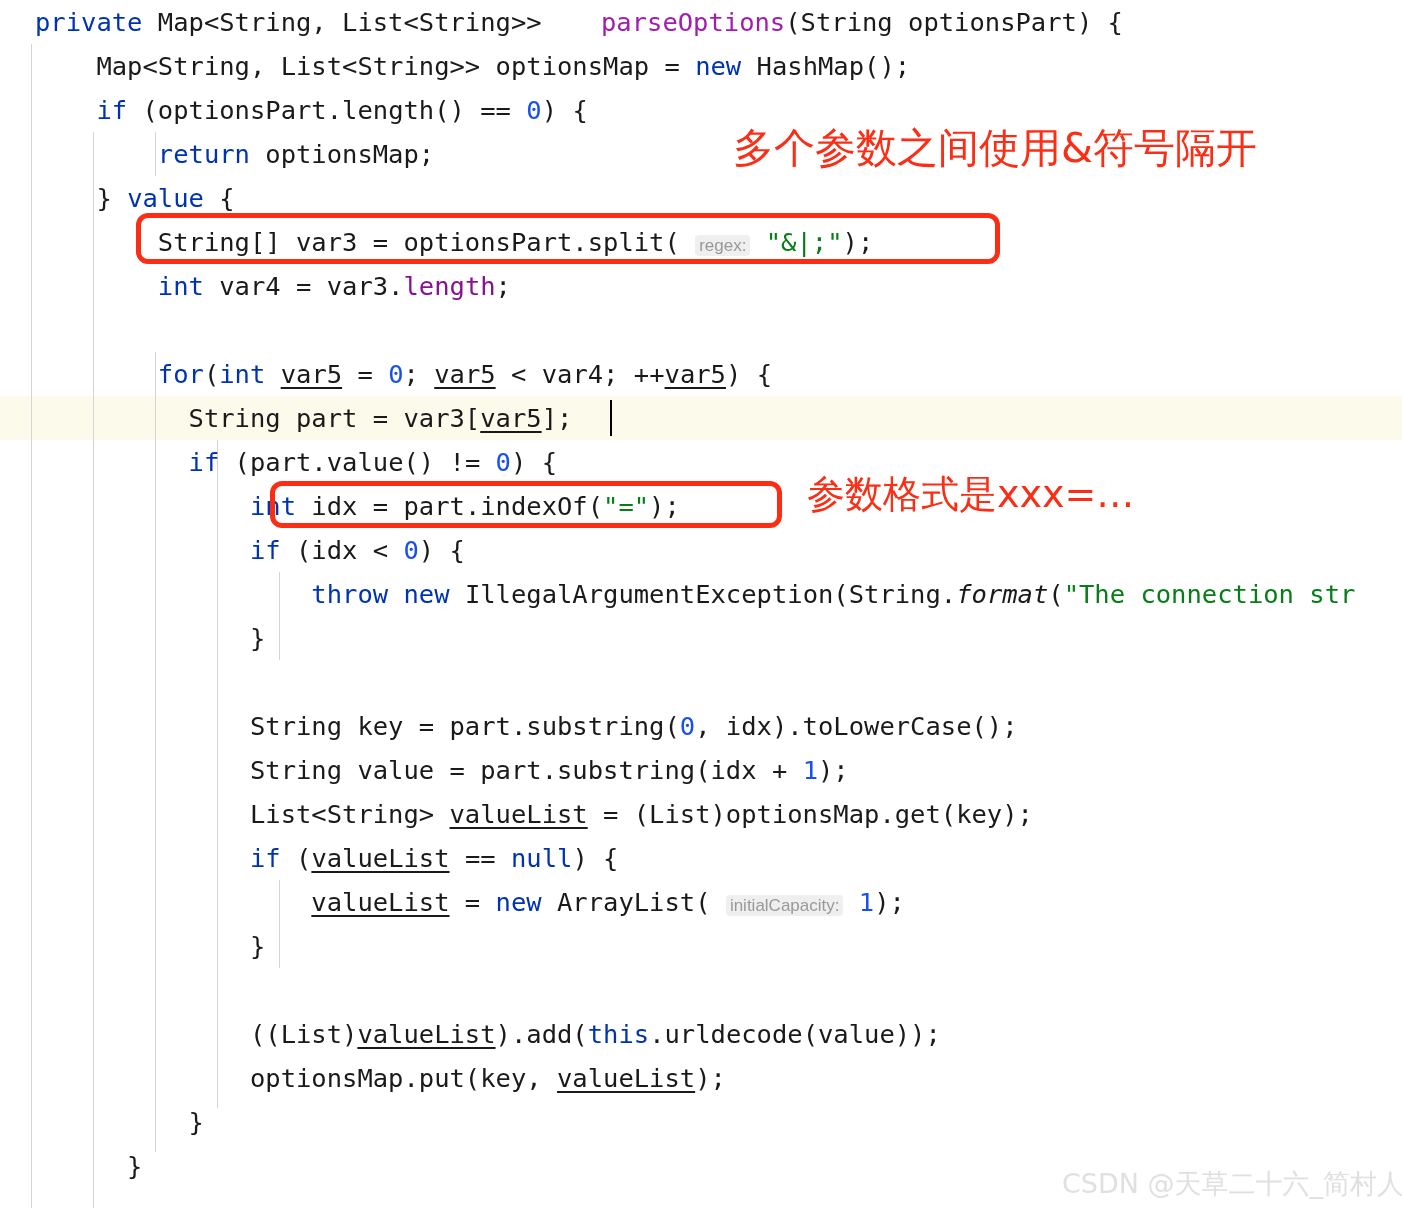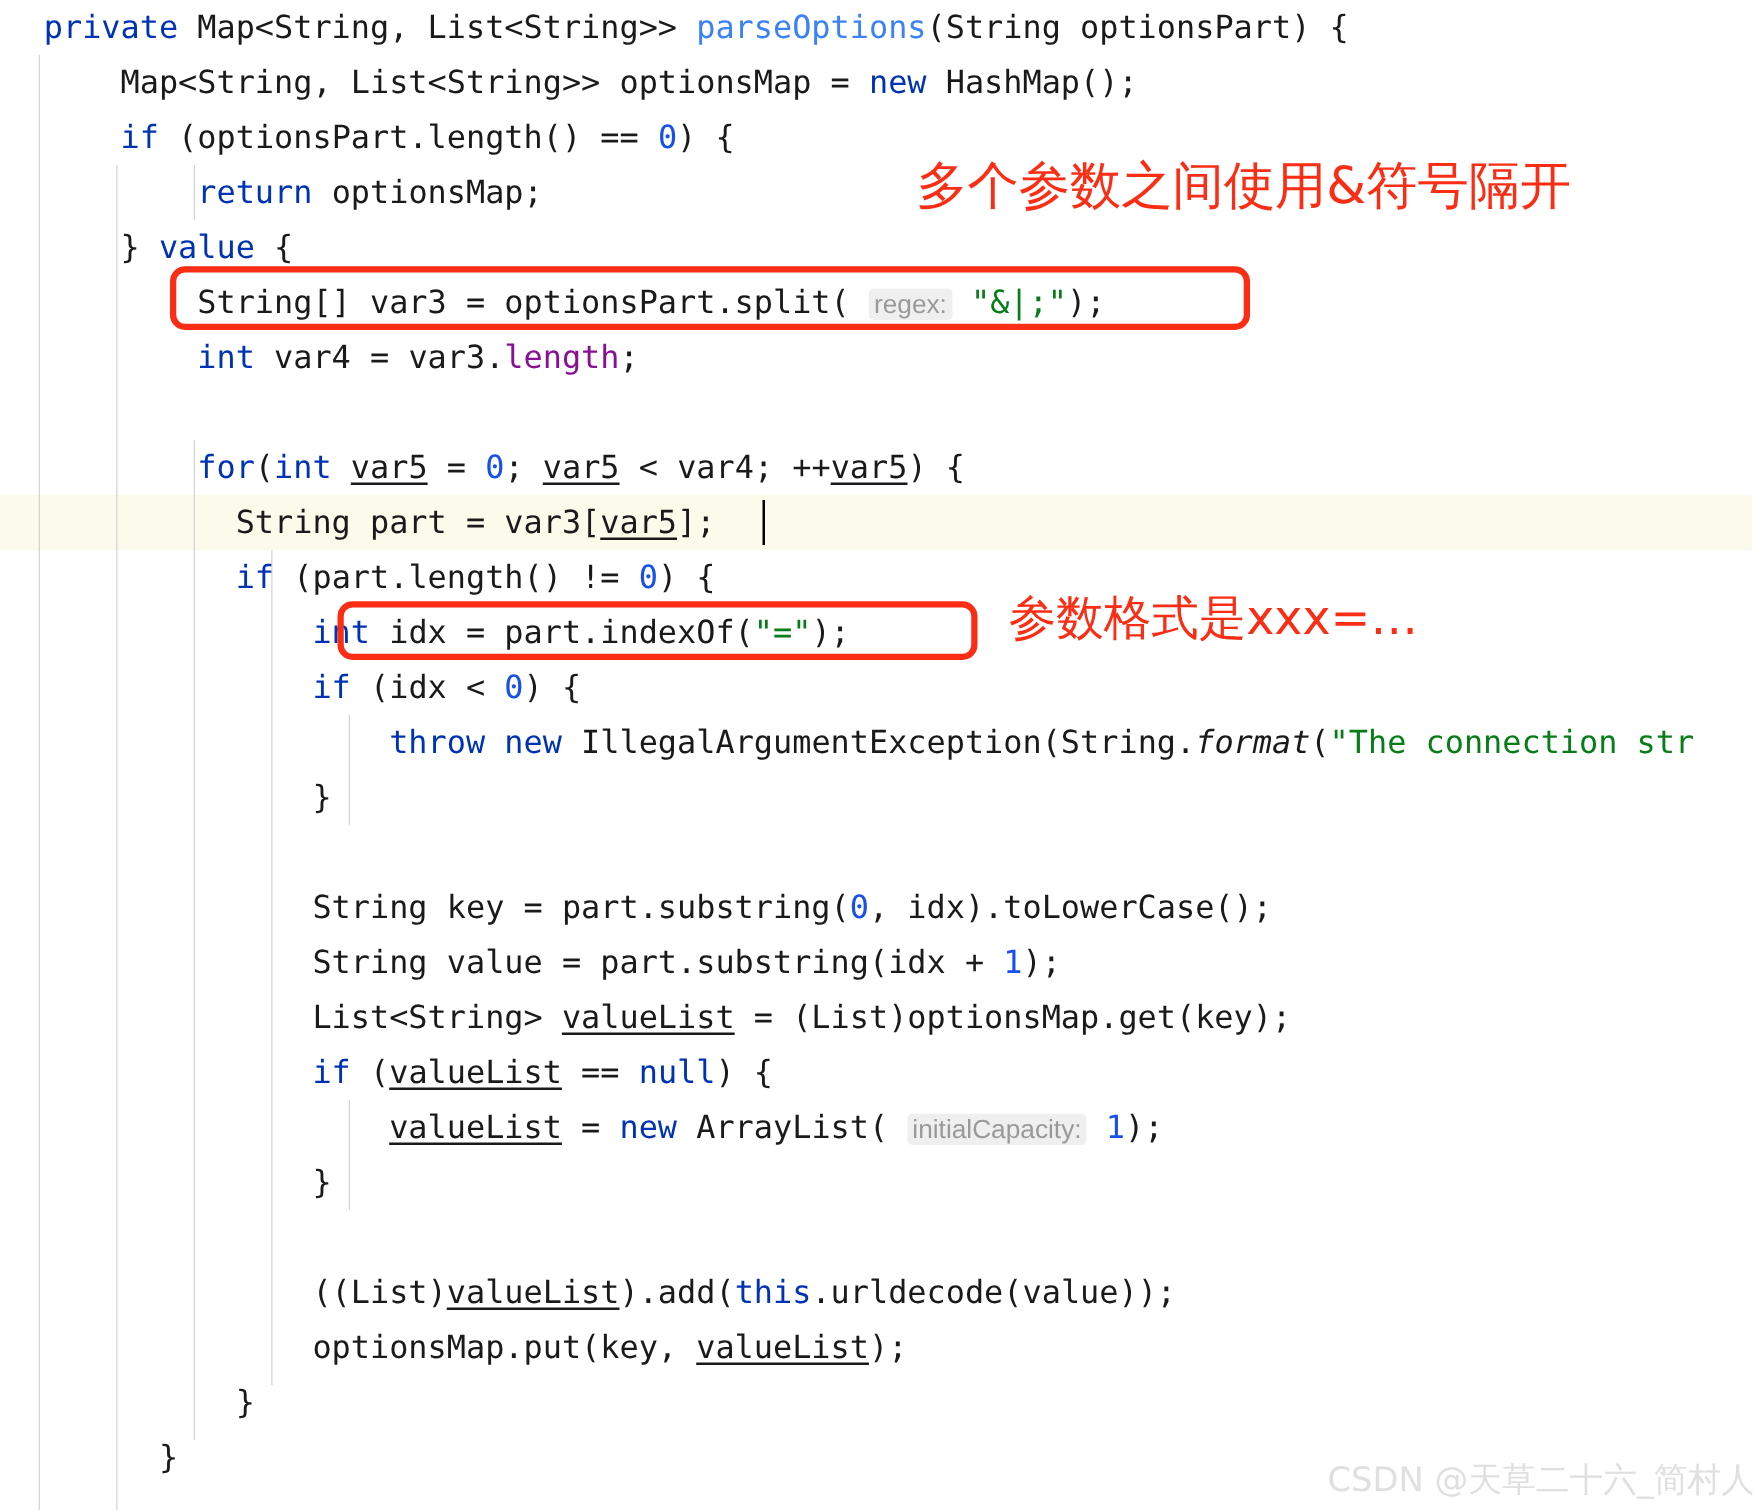--- a/index.html
+++ b/index.html
@@ -46,33 +46,33 @@
     white-space: pre;
     font-size: 25.5px;
     letter-spacing: 0px;
     color: #1a1a1a;
   }
 
   
   .kw   { color: #0033b3; }
   .num  { color: #1750eb; }
   .str  { color: #067d17; }
-  .meth { color: #3b82f6; }
+  .meth { color: #a21caf; margin-left: 44px; }
   .fld  { color: #871094; }
   .stat { font-style: italic; }
   .ul   { text-decoration: underline; text-decoration-thickness: 1.5px; text-underline-offset: 4px; }
   .plain{ color: #1a1a1a; }
 
   
   .hint {
     background: #efefef;
     color: #999999;
     border-radius: 4px;
     padding: 1px 4px;
-    font-size: 21px;
+    font-size: 17px;
     font-family: "Liberation Sans", sans-serif;
   }
 
   
   .caret {
     position: absolute;
     width: 2px;
     background: #000000;
   }
 
@@ -133,21 +133,21 @@
 
   <div class="code-line" style="top:264px; left:35px;"><span class="plain">        </span><span class="kw">int</span><span class="plain"> var4 = var3.</span><span class="fld">length</span><span class="plain">;</span></div>
 
   <div class="code-line" style="top:308px; left:35px;"><span class="plain"> </span></div>
 
   <div class="code-line" style="top:352px; left:35px;"><span class="plain">        </span><span class="kw">for</span><span class="plain">(</span><span class="kw">int</span><span class="plain"> </span><span class="ul">var5</span><span class="plain"> = </span><span class="num">0</span><span class="plain">; </span><span class="ul">var5</span><span class="plain"> &lt; var4; ++</span><span class="ul">var5</span><span class="plain">) {</span></div>
 
   <div class="code-line" style="top:396px; left:35px;"><span class="plain">          String part = var3[</span><span class="ul">var5</span><span class="plain">];</span></div>
   <div class="caret" style="left:610px; top:400px; height:36px;"></div>
 
-  <div class="code-line" style="top:440px; left:35px;"><span class="plain">          </span><span class="kw">if</span><span class="plain"> (part.length() != </span><span class="num">0</span><span class="plain">) {</span></div>
+  <div class="code-line" style="top:440px; left:35px;"><span class="plain">          </span><span class="kw">if</span><span class="plain"> (part.value() != </span><span class="num">0</span><span class="plain">) {</span></div>
 
   <div class="code-line" style="top:484px; left:35px;"><span class="plain">              </span><span class="kw">int</span><span class="plain"> idx = part.indexOf(</span><span class="str">"="</span><span class="plain">);</span></div>
 
   <div class="code-line" style="top:528px; left:35px;"><span class="plain">              </span><span class="kw">if</span><span class="plain"> (idx &lt; </span><span class="num">0</span><span class="plain">) {</span></div>
 
   <div class="code-line" style="top:572px; left:35px;"><span class="plain">                  </span><span class="kw">throw</span><span class="plain"> </span><span class="kw">new</span><span class="plain"> IllegalArgumentException(String.</span><span class="stat">format</span><span class="plain">(</span><span class="str">"The connection str</span></div>
 
   <div class="code-line" style="top:616px; left:35px;"><span class="plain">              }</span></div>
 
   <div class="code-line" style="top:660px; left:35px;"><span class="plain"> </span></div>

